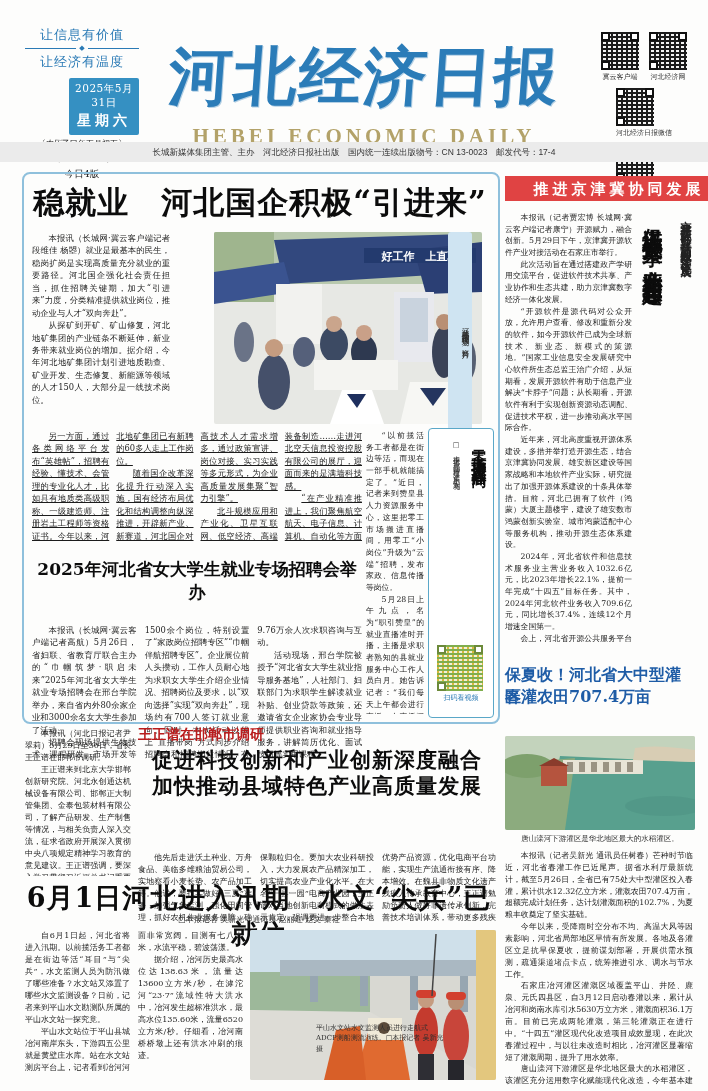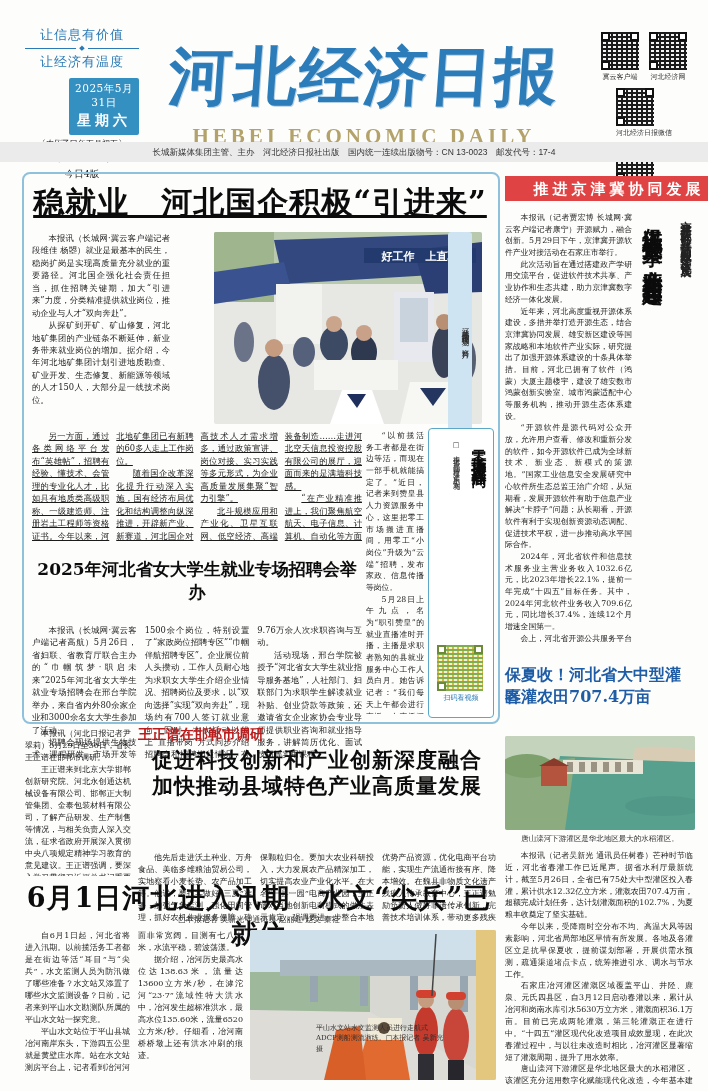--- a/index.html
+++ b/index.html
@@ -35,21 +35,21 @@
   .qr i.tl{left:0;top:0;} .qr i.tr{right:0;top:0;} .qr i.bl{left:0;bottom:0;}
   .qr.color{background:
       repeating-linear-gradient(0deg,#7fae4e 0 2px,rgba(255,255,255,0) 2px 4px),
       repeating-linear-gradient(90deg,#d8b83a 0 2px,#f2f0d8 2px 5px);}
   .qr-label{font-size:7px;text-align:center;color:#333;margin-top:2px;}
   .pubstrip{background:#ebebeb;color:#333;font-size:8.5px;text-align:center;line-height:20px;
             font-family:"Liberation Sans",sans-serif;}
   
   .mainframe{border:2px solid #8fc0dc;border-radius:8px;}
   .h1-jobs{font-size:31px;font-weight:900;letter-spacing:1px;text-align:center;color:#0c0c0c;
-           font-family:"DejaVu Serif",serif;text-decoration:underline;}
+           font-family:"DejaVu Serif",serif;}
   .h2-women{font-size:17px;font-weight:900;text-align:center;color:#0c0c0c;}
   .kicker{font-size:14px;font-weight:bold;text-align:left;color:#b91c1c;}
   .h-wang{font-size:21px;font-weight:700;text-align:center;color:#0c0c0c;
           font-family:"Liberation Sans",sans-serif;letter-spacing:1px;}
   .h-flood{font-size:27px;font-weight:900;text-align:center;color:#0c0c0c;letter-spacing:1px;}
   .byline{font-size:8px;text-align:center;color:#333;}
   .banner-red{background:#e04343;color:#fff;font-size:15px;font-weight:bold;text-align:center;
               line-height:25px;letter-spacing:4px;font-family:"Liberation Sans",sans-serif;padding-left:20px;}
   .v-headline-big{font-size:20px;font-weight:900;letter-spacing:2px;color:#0c0c0c;line-height:1.3;}
   .v-kicker{font-size:11px;font-weight:600;letter-spacing:2px;color:#222;line-height:1.4;}
@@ -257,22 +257,22 @@
     </div>
   </div>
 
   <div class="abs" style="left:505px;top:172px;width:190px;height:919px;">
 
     <div class="abs banner-red" style="left:0;top:4px;width:188px;height:25px;">推进京津冀协同发展</div>
 
     <div class="abs body-text" style="left:0;top:40px;width:127px;height:430px;font-size:7.8px;">
         <p>本报讯（记者贾宏博 长城网·冀云客户端记者康宁）开源赋力，融合创新。5月29日下午，京津冀开源软件产业对接活动在石家庄市举行。</p>
         <p>此次活动旨在通过搭建政产学研用交流平台，促进软件技术共享、产业协作和生态共建，助力京津冀数字经济一体化发展。</p>
+        <p>“开源软件是源代码对公众开放，允许用户查看、修改和重新分发的软件，如今开源软件已成为全球新技术、新业态、新模式的策源地。”国家工业信息安全发展研究中心软件所生态总监王治广介绍，从短期看，发展开源软件有助于信息产业解决“卡脖子”问题；从长期看，开源软件有利于实现创新资源动态调配、促进技术平权，进一步推动高水平国际合作。</p>
         <p>近年来，河北高度重视开源体系建设，多措并举打造开源生态，结合京津冀协同发展、雄安新区建设等国家战略和本地软件产业实际，研究提出了加强开源体系建设的十条具体举措。目前，河北已拥有了软件（鸿蒙）大厦主题楼宇，建设了雄安数市鸿蒙创新实验室、城市鸿蒙适配中心等服务机构，推动开源生态体系建设。</p>
-        <p>“开源软件是源代码对公众开放，允许用户查看、修改和重新分发的软件，如今开源软件已成为全球新技术、新业态、新模式的策源地。”国家工业信息安全发展研究中心软件所生态总监王治广介绍，从短期看，发展开源软件有助于信息产业解决“卡脖子”问题；从长期看，开源软件有利于实现创新资源动态调配、促进技术平权，进一步推动高水平国际合作。</p>
         <p>2024年，河北省软件和信息技术服务业主营业务收入1032.6亿元，比2023年增长22.1%，提前一年完成“十四五”目标任务。其中，2024年河北软件业务收入709.6亿元，同比增长37.4%，连续12个月增速全国第一。</p>
         <p>会上，河北省开源公共服务平台正式上线，该平台将为企业提供政策咨询、技术指导、项目孵化、知识产权保护等服务，同时还发布了《河北省软件产业发展报告》《河北省软件和信息技术服务业创新产品目录》《2024年度河北省软件和信息技术服务业综合竞争力百强企业》，华为技术服务有限公司、中移系统集成有限公司、河北翼数字技术股份有限公司、康泰医学系统（秦皇岛）股份有限公司等企业入选百强企业。</p>
       </div>
 
     <div class="abs vtext v-headline-big" style="left:131px;top:40px;width:30px;height:438px;">促进三地软件技术共享、产业协作和生态共建</div>
 
     <div class="abs vtext v-kicker" style="left:164px;top:40px;width:24px;height:438px;">京津冀开源软件产业对接活动助力数字经济一体化发展</div>
 
     <div class="abs h-irrig" style="left:0;top:492px;width:188px;">保夏收！河北省大中型灌区</div>
     <div class="abs h-irrig" style="left:0;top:514px;width:188px;">春灌农田707.4万亩</div>

